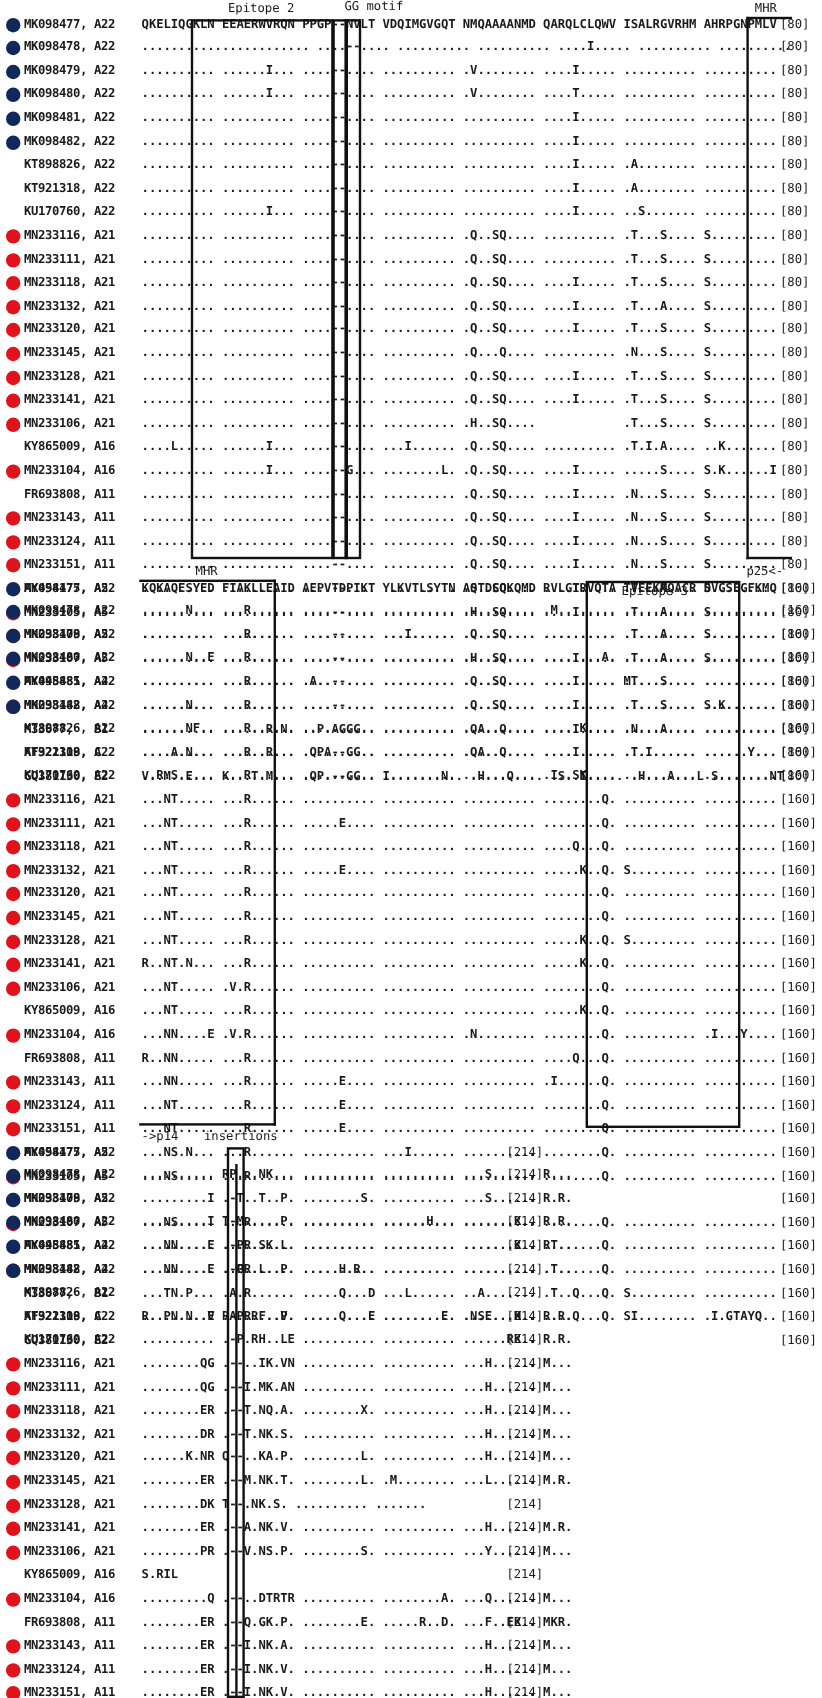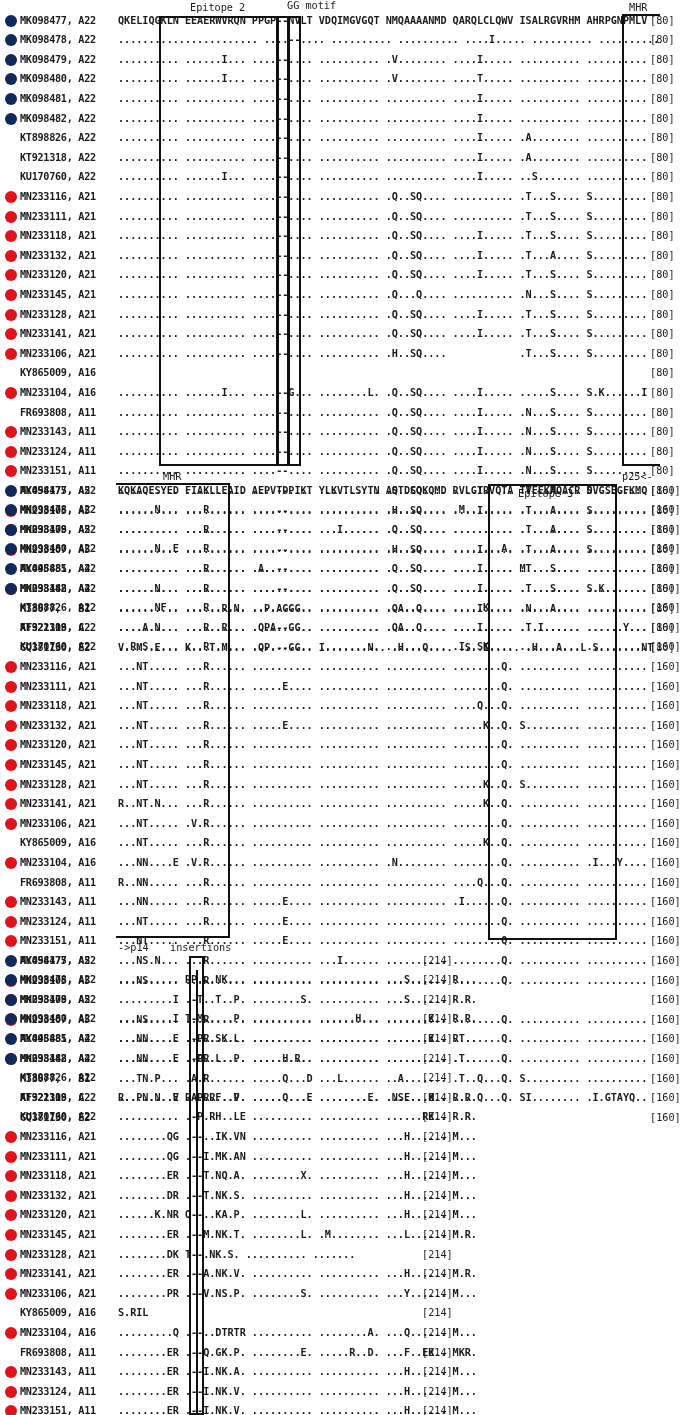--- a/index.html
+++ b/index.html
@@ -33,21 +33,21 @@
     <div class="row" style="top: 167.3px;"><span class="name">KU170760, A22</span><span class="seq">.......... ......I... ....--.... .......... .......... ....I..... ..S....... ..........</span><span class="num">[80]</span></div>
     <div class="row" style="top: 186.9px;"><span class="dot red"></span><span class="name">MN233116, A21</span><span class="seq">.......... .......... ....--.... .......... .Q..SQ.... .......... .T...S.... S.........</span><span class="num">[80]</span></div>
     <div class="row" style="top: 206.5px;"><span class="dot red"></span><span class="name">MN233111, A21</span><span class="seq">.......... .......... ....--.... .......... .Q..SQ.... .......... .T...S.... S.........</span><span class="num">[80]</span></div>
     <div class="row" style="top: 226.1px;"><span class="dot red"></span><span class="name">MN233118, A21</span><span class="seq">.......... .......... ....--.... .......... .Q..SQ.... ....I..... .T...S.... S.........</span><span class="num">[80]</span></div>
     <div class="row" style="top: 245.7px;"><span class="dot red"></span><span class="name">MN233132, A21</span><span class="seq">.......... .......... ....--.... .......... .Q..SQ.... ....I..... .T...A.... S.........</span><span class="num">[80]</span></div>
     <div class="row" style="top: 265.3px;"><span class="dot red"></span><span class="name">MN233120, A21</span><span class="seq">.......... .......... ....--.... .......... .Q..SQ.... ....I..... .T...S.... S.........</span><span class="num">[80]</span></div>
     <div class="row" style="top: 284.9px;"><span class="dot red"></span><span class="name">MN233145, A21</span><span class="seq">.......... .......... ....--.... .......... .Q...Q.... .......... .N...S.... S.........</span><span class="num">[80]</span></div>
     <div class="row" style="top: 304.5px;"><span class="dot red"></span><span class="name">MN233128, A21</span><span class="seq">.......... .......... ....--.... .......... .Q..SQ.... ....I..... .T...S.... S.........</span><span class="num">[80]</span></div>
     <div class="row" style="top: 324.1px;"><span class="dot red"></span><span class="name">MN233141, A21</span><span class="seq">.......... .......... ....--.... .......... .Q..SQ.... ....I..... .T...S.... S.........</span><span class="num">[80]</span></div>
     <div class="row" style="top: 343.7px;"><span class="dot red"></span><span class="name">MN233106, A21</span><span class="seq">.......... .......... ....--.... .......... .H..SQ....            .T...S.... S.........</span><span class="num">[80]</span></div>
-    <div class="row" style="top: 363.3px;"><span class="name">KY865009, A16</span><span class="num">[80]</span></div>
+    <div class="row" style="top: 363.3px;"><span class="name">KY865009, A16</span><span class="seq">....L..... ......I... ....--.... ...I...... .Q..SQ.... .......... .T.I.A.... ..K.......</span><span class="num">[80]</span></div>
     <div class="row" style="top: 382.9px;"><span class="dot red"></span><span class="name">MN233104, A16</span><span class="seq">.......... ......I... ....--G... ........L. .Q..SQ.... ....I..... .....S.... S.K......I</span><span class="num">[80]</span></div>
     <div class="row" style="top: 402.5px;"><span class="name">FR693808, A11</span><span class="seq">.......... .......... ....--.... .......... .Q..SQ.... ....I..... .N...S.... S.........</span><span class="num">[80]</span></div>
     <div class="row" style="top: 422.1px;"><span class="dot red"></span><span class="name">MN233143, A11</span><span class="seq">.......... .......... ....--.... .......... .Q..SQ.... ....I..... .N...S.... S.........</span><span class="num">[80]</span></div>
     <div class="row" style="top: 441.7px;"><span class="dot red"></span><span class="name">MN233124, A11</span><span class="seq">.......... .......... ....--.... .......... .Q..SQ.... ....I..... .N...S.... S.........</span><span class="num">[80]</span></div>
     <div class="row" style="top: 461.3px;"><span class="dot red"></span><span class="name">MN233151, A11</span><span class="seq">.......... .......... ....--.... .......... .Q..SQ.... ....I..... .N...S.... S.........</span><span class="num">[80]</span></div>
     <div class="row" style="top: 480.9px;"><span class="name">AY454175, A5</span><span class="seq">.......... .......... ....--.... .......... .Q..SQ.... ....I..... .T...A.... S.........</span><span class="num">[80]</span></div>
     <div class="row" style="top: 500.5px;"><span class="dot red"></span><span class="name">MN233105, A5</span><span class="seq">.......... .......... ....--.... .......... .H..SQ.... ....I..... .T...A.... S.........</span><span class="num">[80]</span></div>
     <div class="row" style="top: 520.1px;"><span class="dot red"></span><span class="name">MN233108, A5</span><span class="seq">.......... .......... ....--.... .......... .Q..SQ.... .......... .T...A.... S.........</span><span class="num">[80]</span></div>
     <div class="row" style="top: 539.7px;"><span class="dot red"></span><span class="name">MN233107, A5</span><span class="seq">.......... .......... ....--.... .......... .H..SQ.... ....I..... .T...A.... S.........</span><span class="num">[80]</span></div>
     <div class="row" style="top: 559.3px;"><span class="name">AY445885, A4</span><span class="seq">.......... .......... .A..--.... .......... .Q..SQ.... ....I..... MT...S.... ..........</span><span class="num">[80]</span></div>

